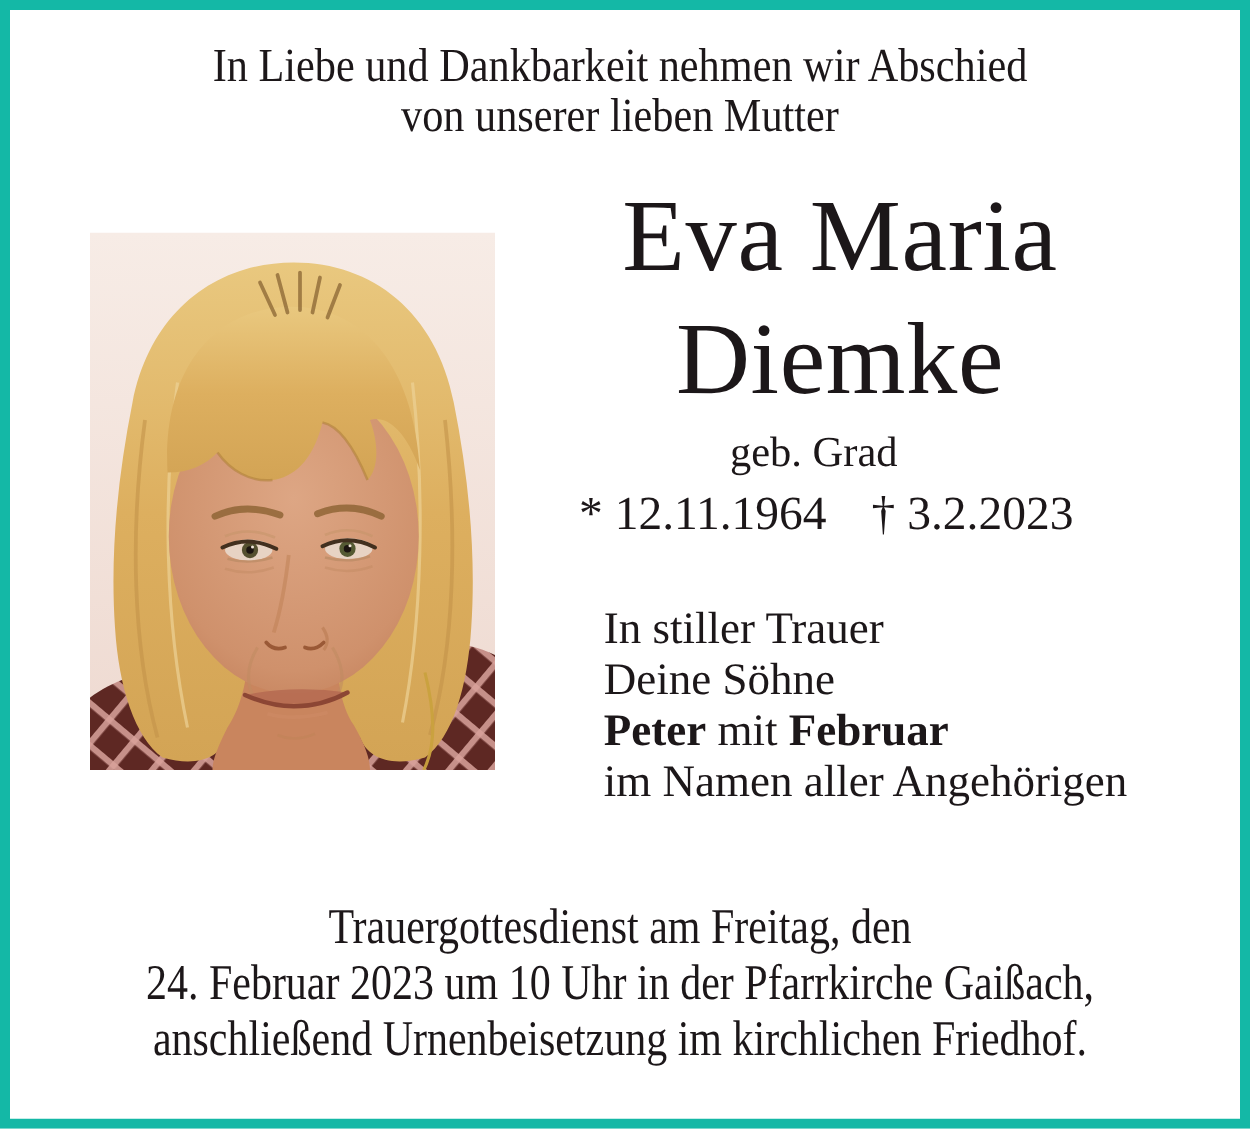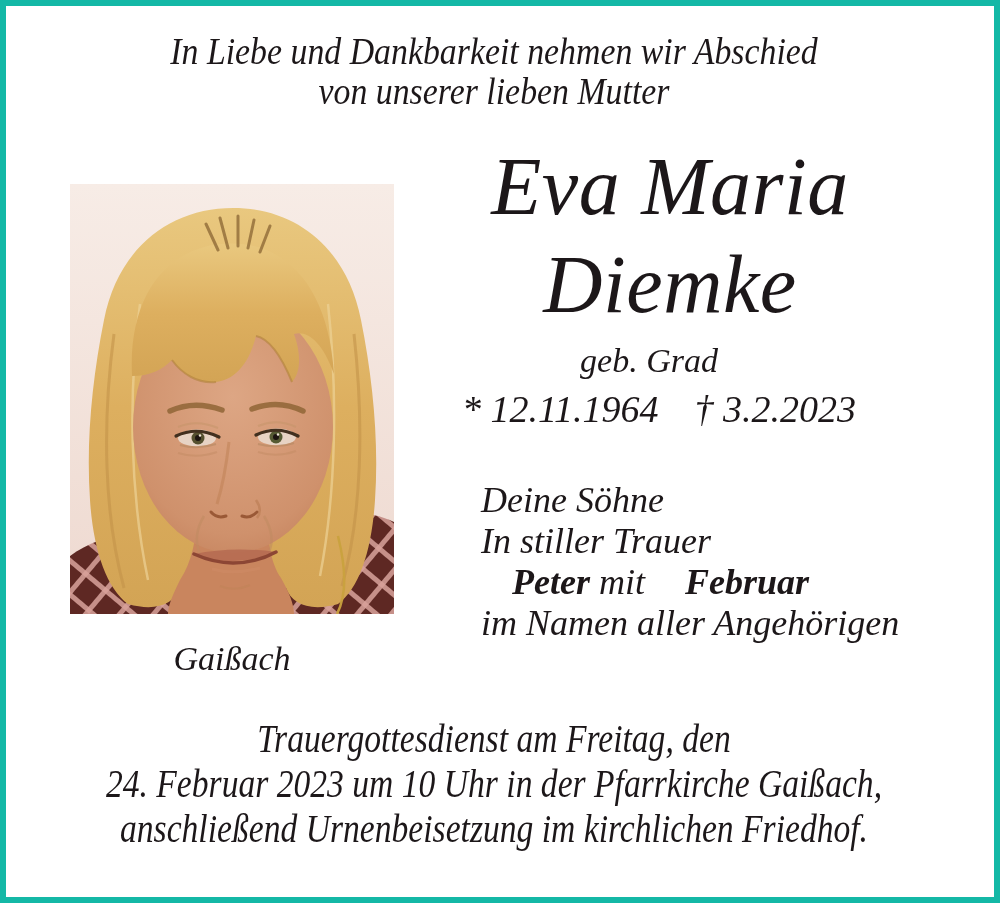--- a/index.html
+++ b/index.html
@@ -7,25 +7,24 @@
     margin: 0;
     padding: 0;
     background: #ffffff;
   }
   .page {
     position: relative;
     width: 1000px;
     height: 903px;
     box-sizing: border-box;
     background: #ffffff;
-    border: 6px solid #14b8a6;
+    border: 8px solid #14b8a6;
     overflow: hidden;
     font-family: "Liberation Serif", "DejaVu Serif", serif;
     color: #1c1719;
-    font-style: italic;
   }
   .abs { position: absolute; }
   .center { text-align: center; }
 
   .intro {
     left: 0; top: 25px; width: 976px;
     font-size: 38px; line-height: 40px;
     transform: scaleX(0.89);
   }
   .photo-wrap {
@@ -49,21 +48,21 @@
     left: 403px; top: 381px; width: 500px;
     font-size: 38px; line-height: 44px;
     white-space: nowrap;
   }
   .dates .gap { display: inline-block; width: 36px; }
   .mourning {
     left: 475px; top: 474px;
     font-size: 36px; line-height: 41px;
     white-space: nowrap;
   }
-  .mourning .bold { font-weight: 700; margin-left: 31px; }
+  .mourning .bold { font-weight: 700; }
   .funeral {
     left: 0; top: 710px; width: 976px;
     font-size: 40px; line-height: 45px;
     transform: scaleX(0.84);
     white-space: nowrap;
   }
 </style>
 </head>
 <body>
 
@@ -153,36 +152,35 @@
 
       <path d="M124,370 Q163,362 206,368 Q186,377 163,377 Q140,378 124,370 Z" fill="#b56a51" opacity="0.85"></path>
       <path d="M124,370 Q144,379 163,379 Q186,379 206,368" stroke="#8c4634" stroke-width="3.5" fill="none" stroke-linecap="round"></path>
       <path d="M142,385 Q163,391 190,384" stroke="#cf8a66" stroke-width="3" fill="none" opacity="0.6"></path>
       <path d="M150,402 Q164,408 180,401" stroke="#bf8156" stroke-width="2" fill="none" opacity="0.4"></path>
 
       <path d="M268,352 C276,385 277,410 267,430" stroke="#c9a13e" stroke-width="2.5" fill="none" opacity="0.95"></path>
     </svg>
   </div>
 
-  <div class="abs photo-caption center">Gaißach</div>
 
   <div class="abs name-block center">
     <div>Eva Maria</div>
     <div>Diemke</div>
   </div>
 
   <div class="abs maiden center">geb. Grad</div>
 
   <div class="abs dates center">
     <span>* 12.11.1964</span><span class="gap"></span><span>† 3.2.2023</span>
   </div>
 
   <div class="abs mourning">
+    <div>In stiller Trauer</div>
     <div>Deine Söhne</div>
-    <div>In stiller Trauer</div>
     <div><span class="bold">Peter</span><span> mit </span><span class="bold">Februar</span></div>
     <div>im Namen aller Angehörigen</div>
   </div>
 
   <div class="abs funeral center">
     <div>Trauergottesdienst am Freitag, den</div>
     <div>24. Februar 2023 um 10 Uhr in der Pfarrkirche Gaißach,</div>
     <div>anschließend Urnenbeisetzung im kirchlichen Friedhof.</div>
   </div>
 

